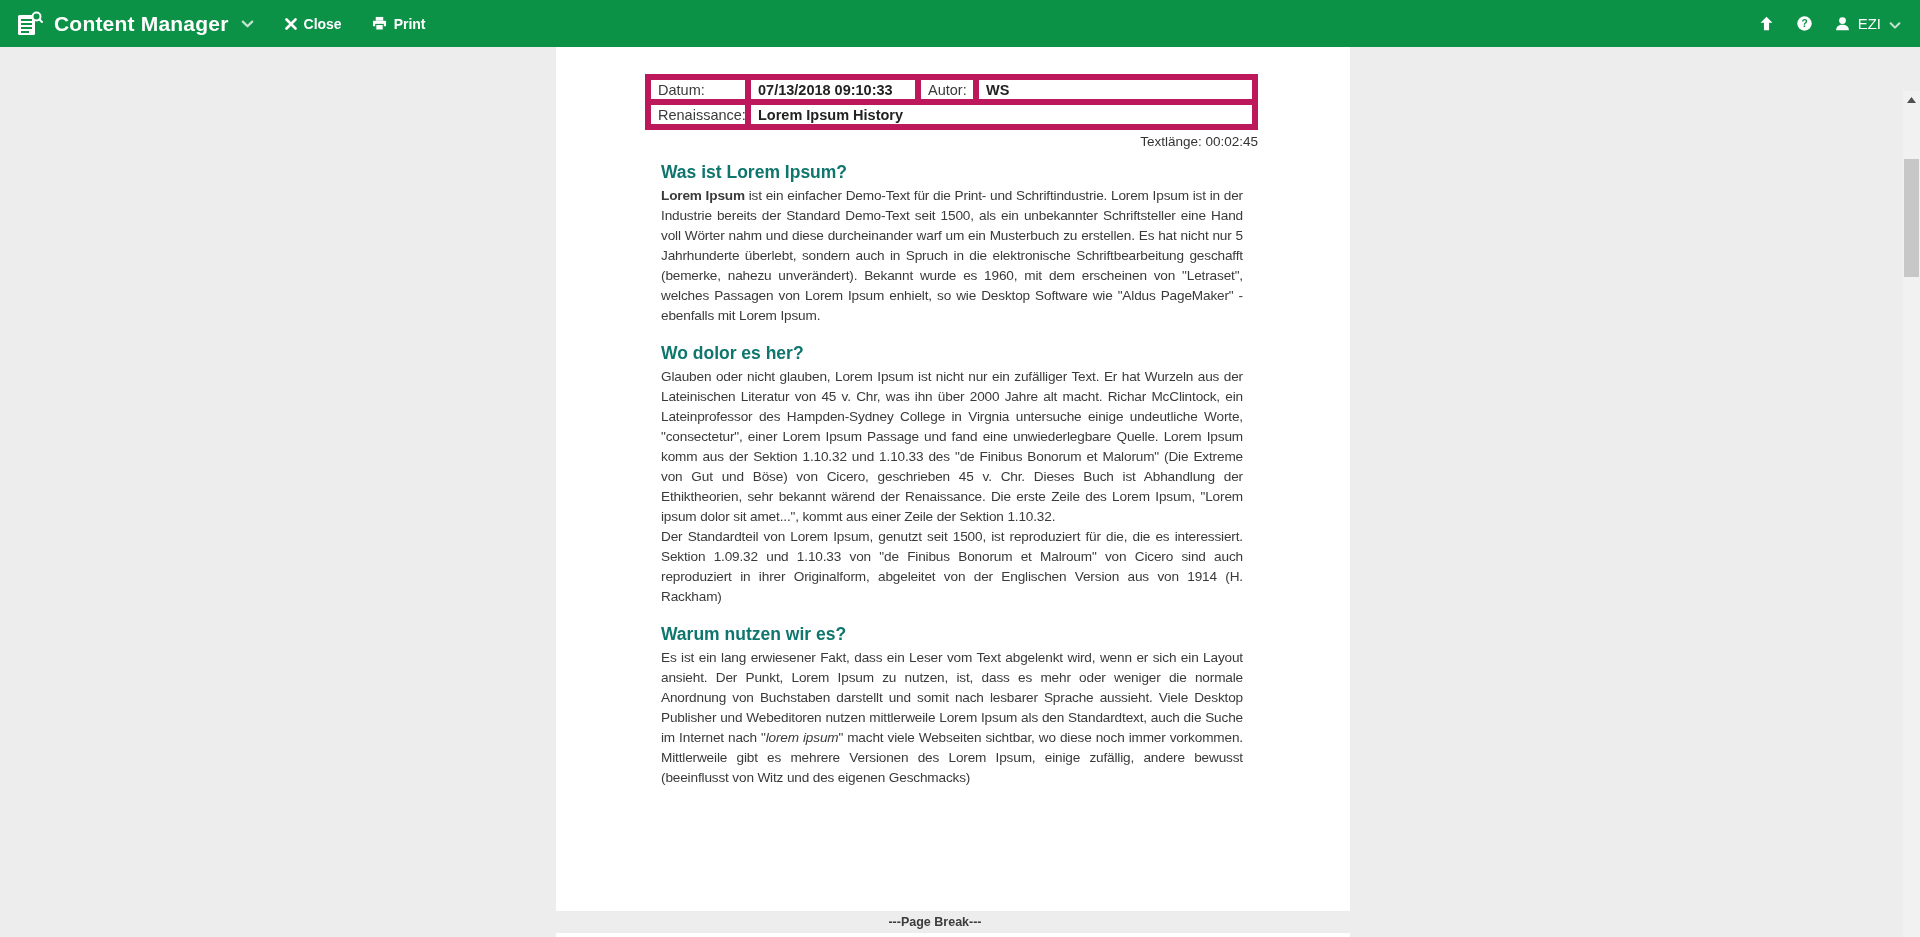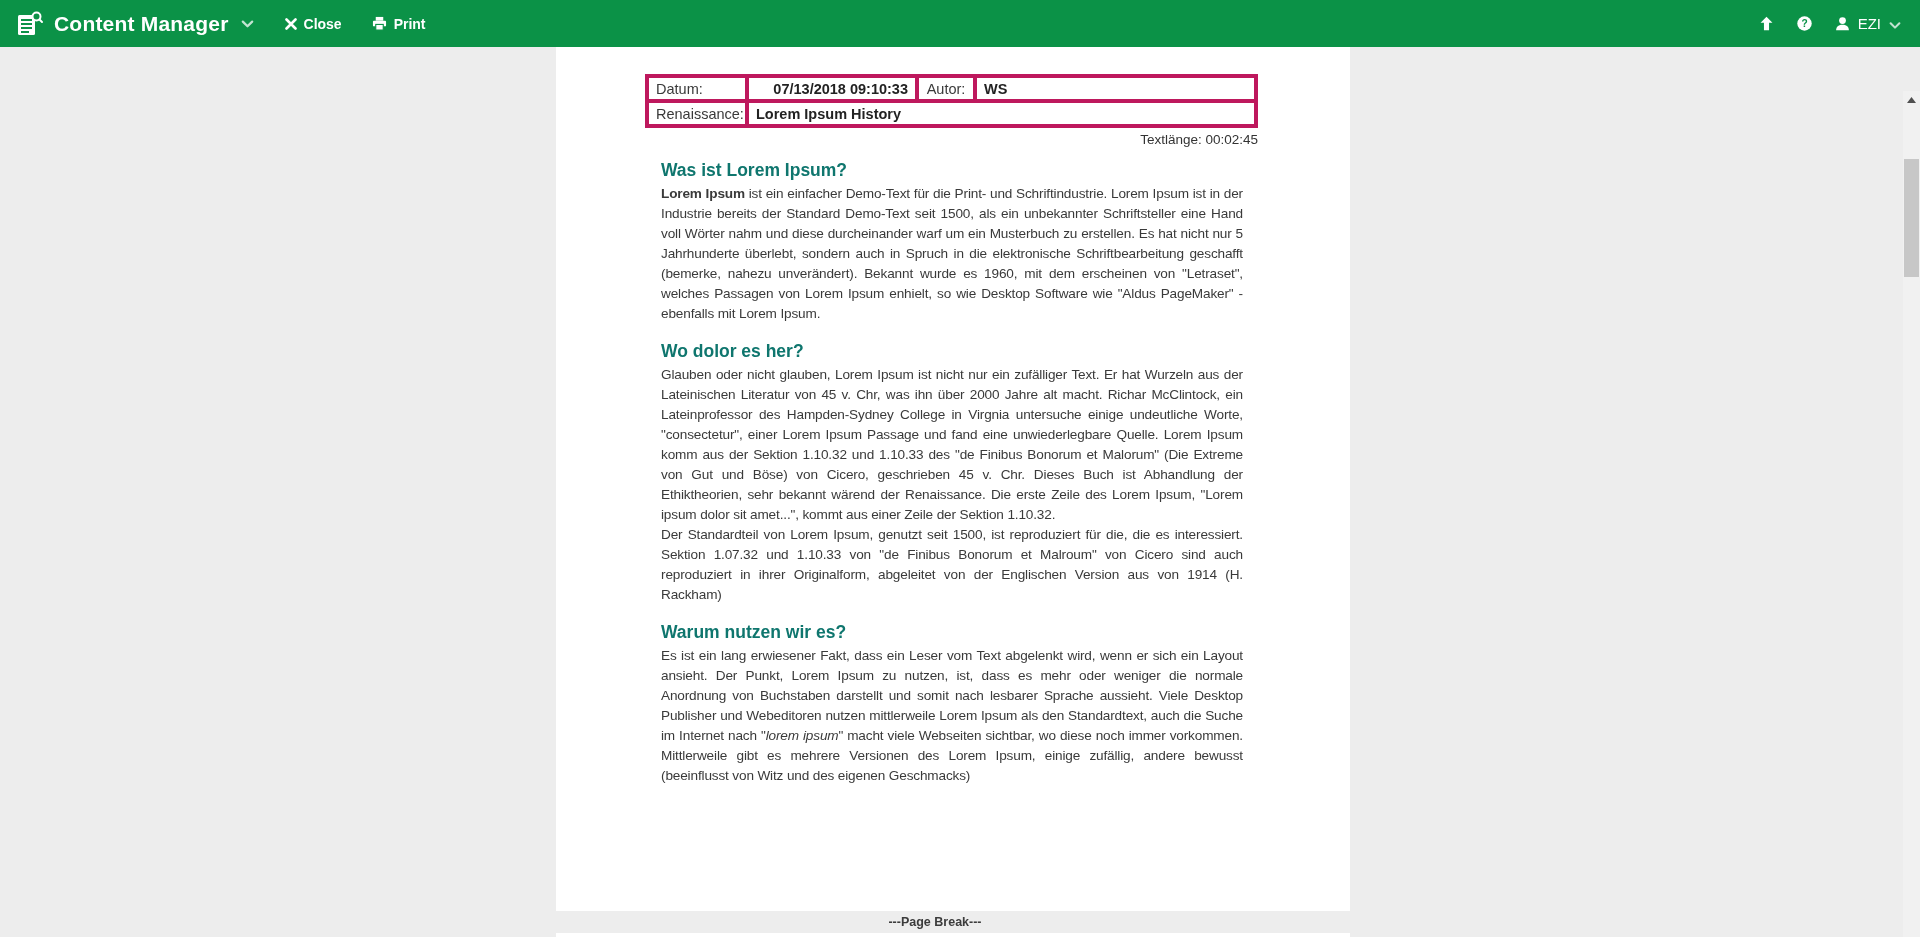--- a/index.html
+++ b/index.html
@@ -25,25 +25,25 @@
   .main { position:relative; height:893px; background:#ededed; }
   .page  { position:absolute; left:556px; top:0; width:794px; height:864px; background:#fff; }
   .page2 { position:absolute; left:556px; top:886px; width:794px; height:7px; background:#fff; }
   .page-break { position:absolute; left:538px; top:864px; width:794px; height:22px;
                 display:flex; align-items:center; justify-content:center;
                 font-size:12.5px; font-weight:bold; color:#3c3c3c; }
 
   
   .meta-table { border-collapse:collapse; margin:27px 0 0 89px; width:613px;
                 font-size:14.5px; color:#3a3a3a; table-layout:fixed; }
-  .meta-table td { border:4px solid #be185d; height:25px; padding:1px 7px; white-space:nowrap; overflow:hidden; }
+  .meta-table td { border:6px solid #be185d; height:25px; padding:1px 7px; white-space:nowrap; overflow:hidden; }
   .meta-table .lbl { font-weight:normal; }
   .meta-table .val { font-weight:bold; color:#222; }
   .c1 { width:100px; } .c2 { width:170px; } .c3 { width:58px; }
-  .td-date { text-align:right; }
+  .td-date { text-align:left; }
   .td-autor { text-align:center; }
 
   .textlen { width:702px; text-align:right; margin-top:4px; font-size:13.5px; color:#333; }
 
   
   .content { margin:13px 107px 0 105px; }
   .content h2 { font-size:17.5px; font-weight:bold; color:#0f766e; margin:17px 0 3px; }
   .content h2:first-child { margin-top:13px; }
   .content p { font-size:13.6px; line-height:20px; text-align:justify;
                color:#3a3a3a; letter-spacing:-0.15px; }
@@ -145,21 +145,21 @@
     </tbody>
       </table>
 
     <div class="textlen">Textlänge: 00:02:45</div>
 
     <div class="content">
         <h2>Was ist Lorem Ipsum?</h2>
         <p><span style="font-weight: bold;">Lorem Ipsum</span><span> ist ein einfacher Demo-Text für die Print- und Schriftindustrie. Lorem Ipsum ist in der Industrie bereits der Standard Demo-Text seit 1500, als ein unbekannter Schriftsteller eine Hand voll Wörter nahm und diese durcheinander warf um ein Musterbuch zu erstellen. Es hat nicht nur 5 Jahrhunderte überlebt, sondern auch in Spruch in die elektronische Schriftbearbeitung geschafft (bemerke, nahezu unverändert). Bekannt wurde es 1960, mit dem erscheinen von "Letraset", welches Passagen von Lorem Ipsum enhielt, so wie Desktop Software wie "Aldus PageMaker" - ebenfalls mit Lorem Ipsum.</span></p>
         <h2>Wo dolor es her?</h2>
         <p><span>Glauben oder nicht glauben, Lorem Ipsum ist nicht nur ein zufälliger Text. Er hat Wurzeln aus der Lateinischen Literatur von 45 v. Chr, was ihn über 2000 Jahre alt macht. Richar McClintock, ein Lateinprofessor des Hampden-Sydney College in Virgnia untersuche einige undeutliche Worte, "consectetur", einer Lorem Ipsum Passage und fand eine unwiederlegbare Quelle. Lorem Ipsum komm aus der Sektion 1.10.32 und 1.10.33 des "de Finibus Bonorum et Malorum" (Die Extreme von Gut und Böse) von Cicero, geschrieben 45 v. Chr. Dieses Buch ist Abhandlung der Ethiktheorien, sehr bekannt wärend der Renaissance. Die erste Zeile des Lorem Ipsum, "Lorem ipsum dolor sit amet...", kommt aus einer Zeile der Sektion 1.10.32.</span></p>
-        <p><span>Der Standardteil von Lorem Ipsum, genutzt seit 1500, ist reproduziert für die, die es interessiert. Sektion 1.07.32 und 1.10.33 von "de Finibus Bonorum et Malroum" von Cicero sind auch reproduziert in ihrer Originalform, abgeleitet von der Englischen Version aus von 1914 (H. Rackham)</span></p>
+        <p><span>Der Standardteil von Lorem Ipsum, genutzt seit 1500, ist reproduziert für die, die es interessiert. Sektion 1.09.32 und 1.10.33 von "de Finibus Bonorum et Malroum" von Cicero sind auch reproduziert in ihrer Originalform, abgeleitet von der Englischen Version aus von 1914 (H. Rackham)</span></p>
         <h2>Warum nutzen wir es?</h2>
         <p><span>Es ist ein lang erwiesener Fakt, dass ein Leser vom Text abgelenkt wird, wenn er sich ein Layout ansieht. Der Punkt, Lorem Ipsum zu nutzen, ist, dass es mehr oder weniger die normale Anordnung von Buchstaben darstellt und somit nach lesbarer Sprache aussieht. Viele Desktop Publisher und Webeditoren nutzen mittlerweile Lorem Ipsum als den Standardtext, auch die Suche im Internet nach "</span><span style="font-style: italic;">lorem ipsum</span><span>" macht viele Webseiten sichtbar, wo diese noch immer vorkommen. Mittlerweile gibt es mehrere Versionen des Lorem Ipsum, einige zufällig, andere bewusst (beeinflusst von Witz und des eigenen Geschmacks)</span></p>
       </div>
   </div>
 
   <div class="page-break">---Page Break---</div>
 
   <div class="page2"></div>
 
   <div class="scrollbar">

